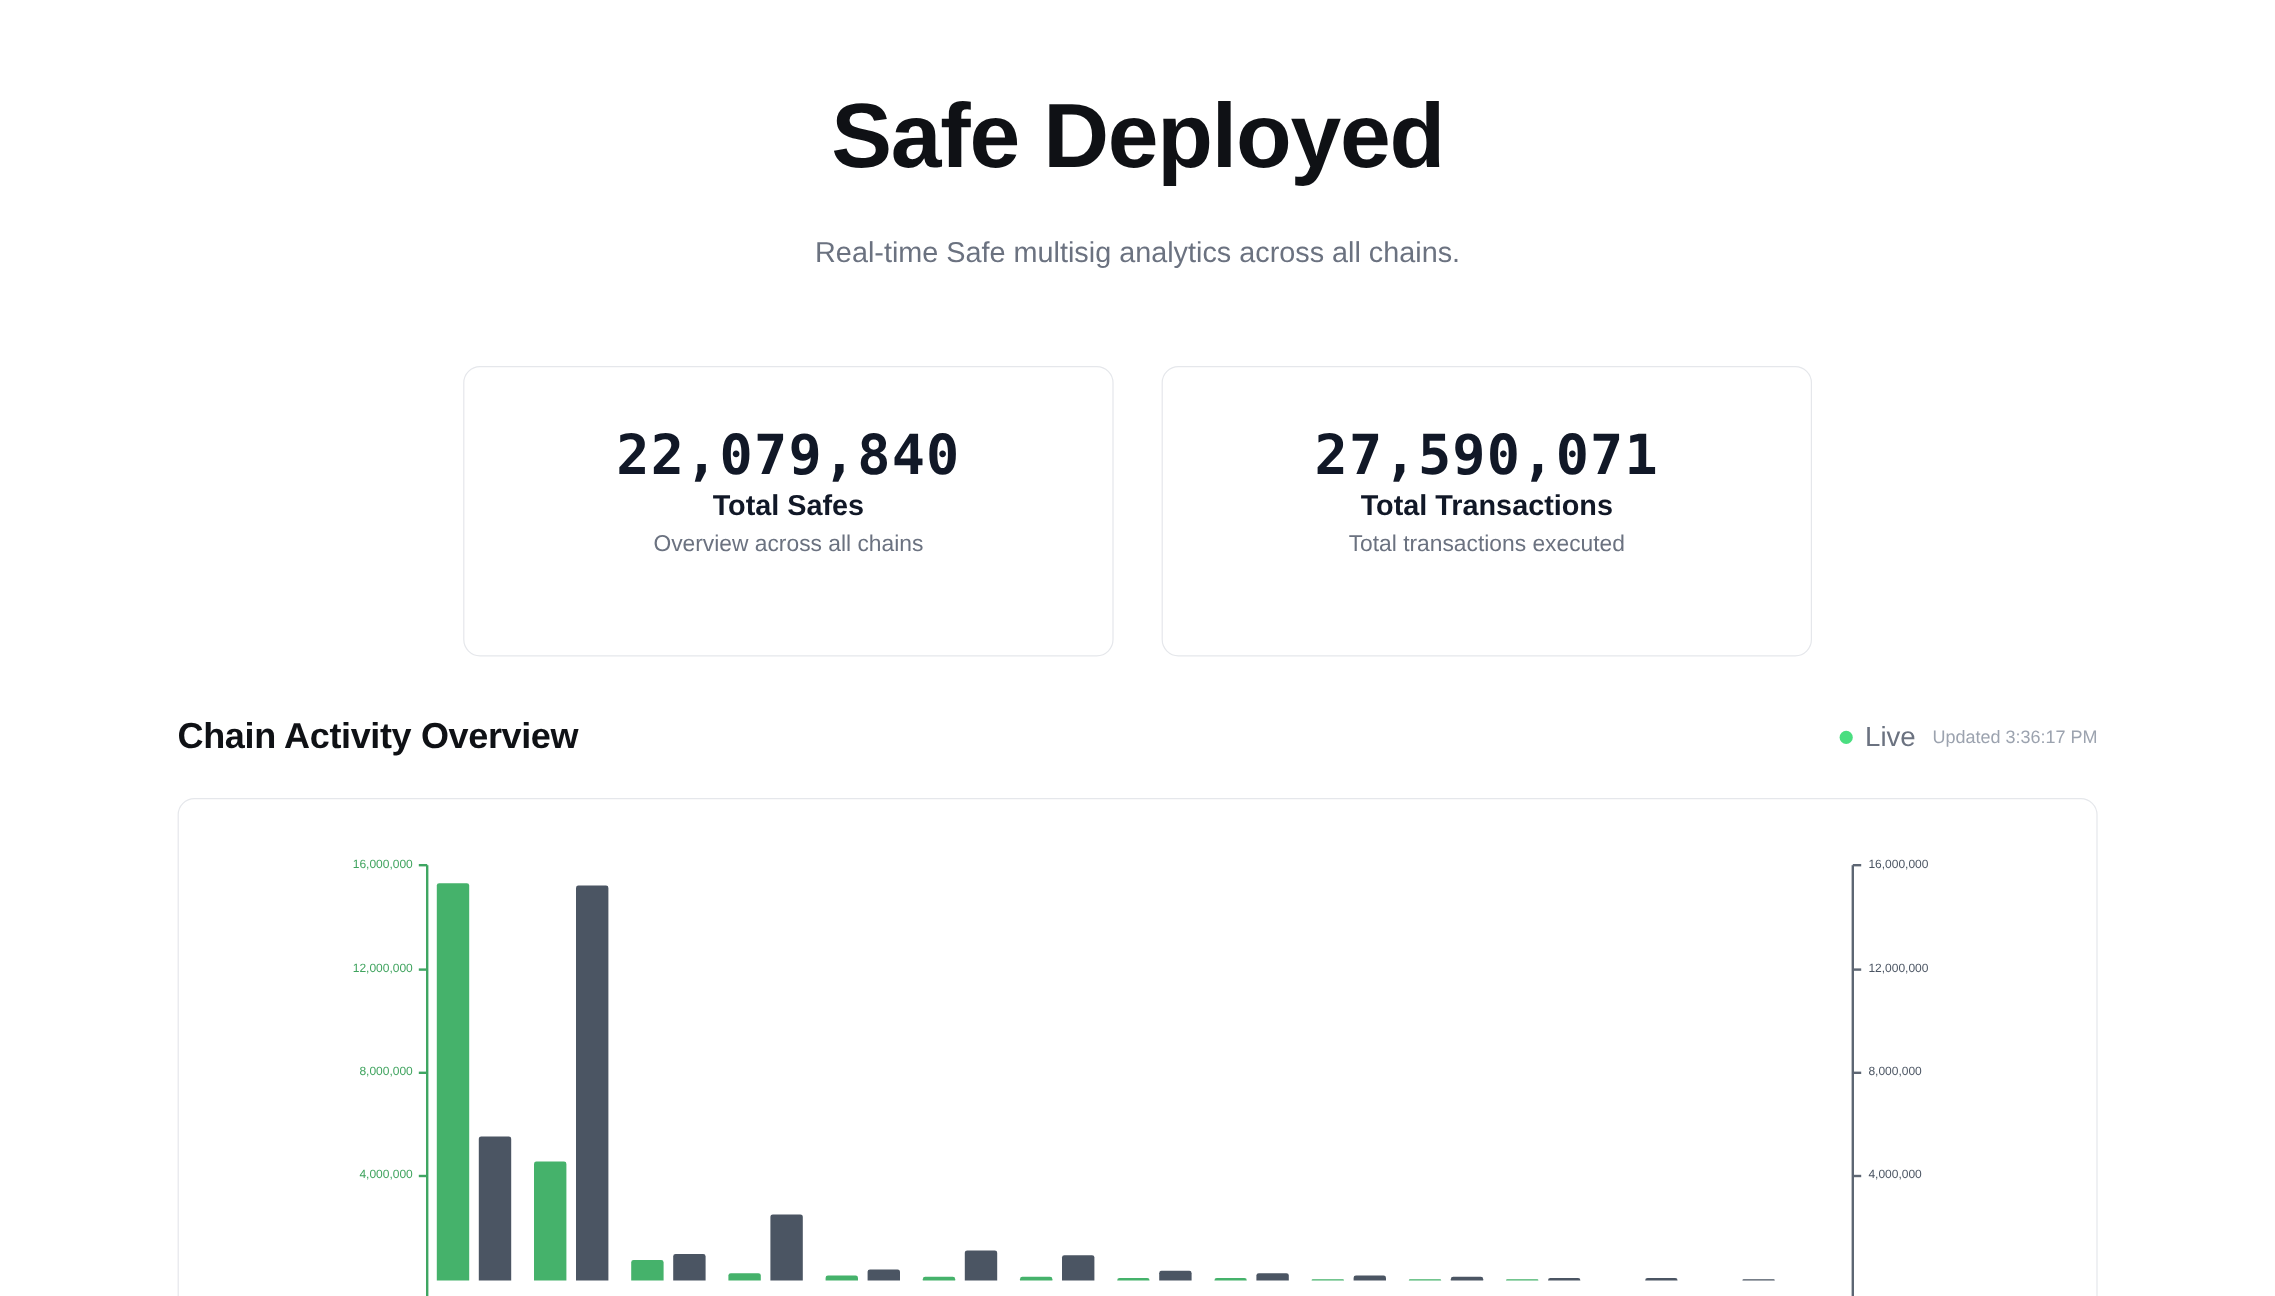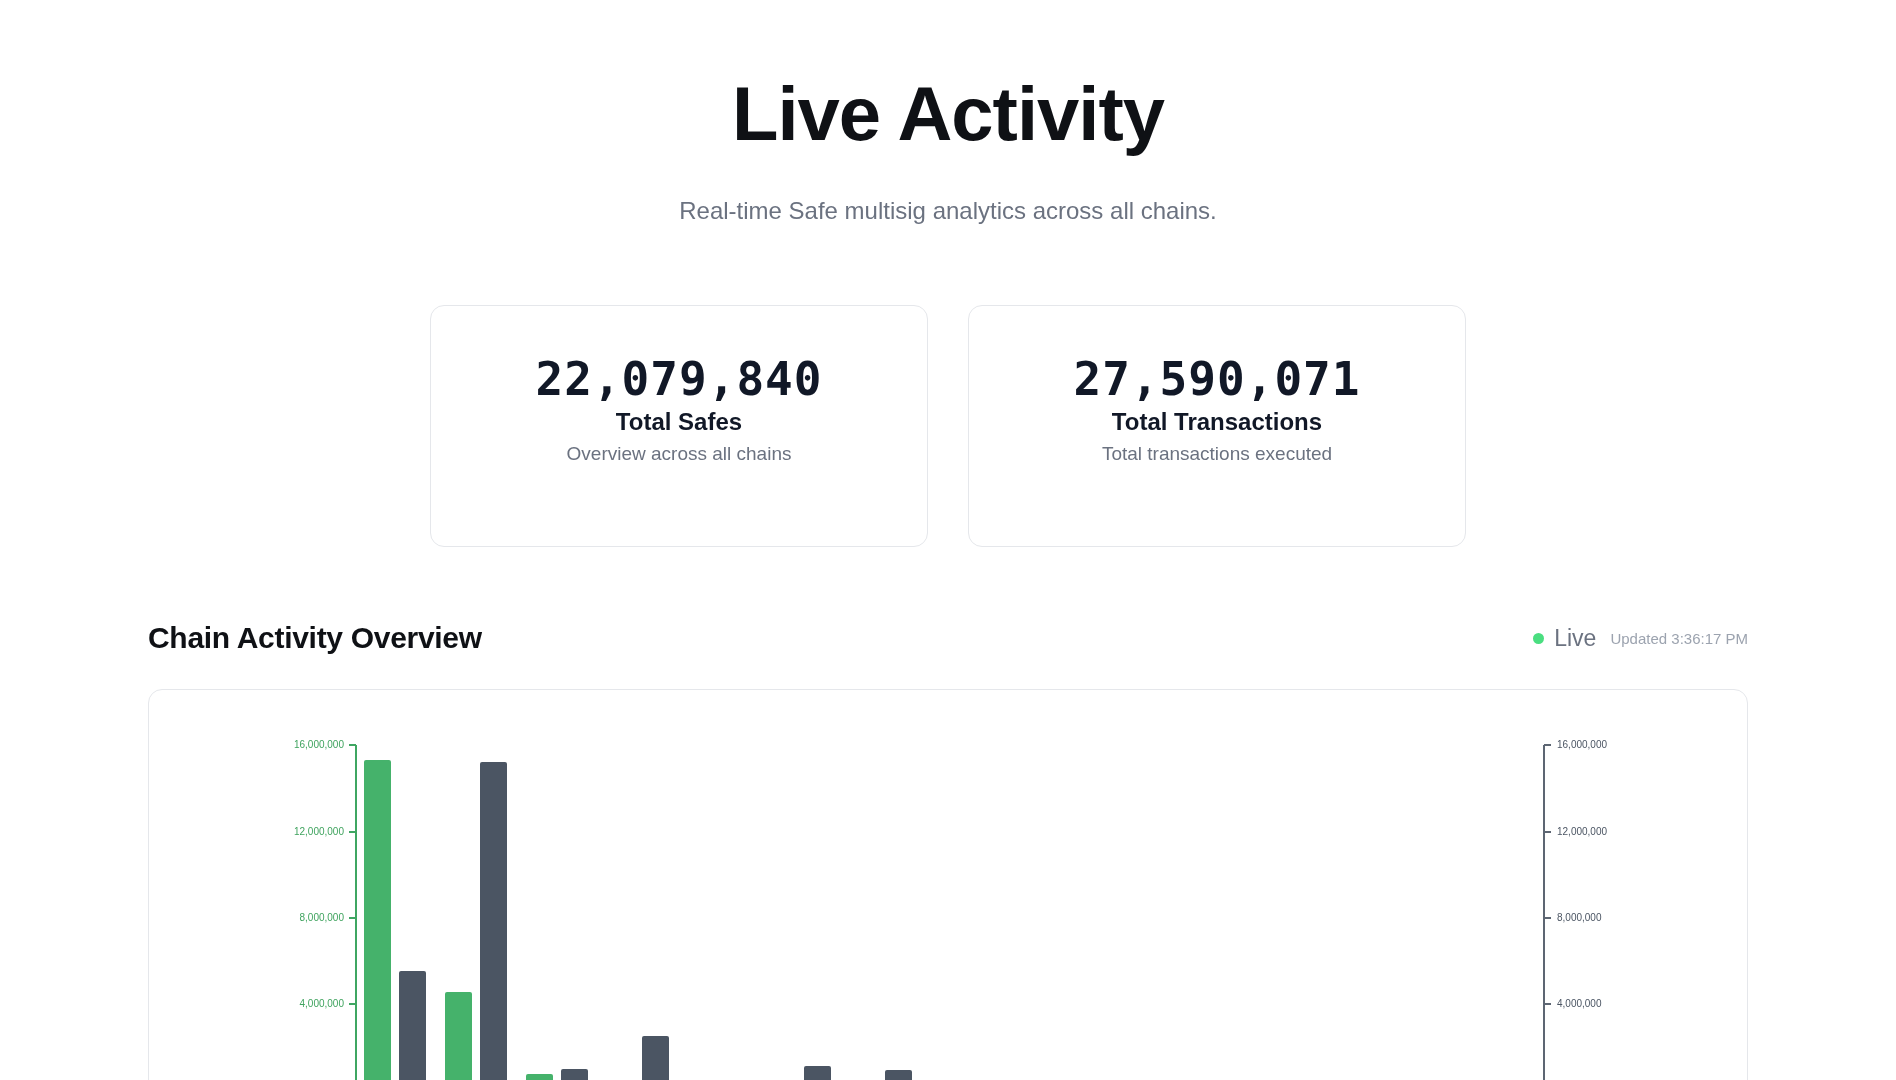--- a/index.html
+++ b/index.html
@@ -5,28 +5,28 @@
   * { margin:0; padding:0; box-sizing:border-box; }
   html,body { width:1896px; height:1080px; overflow:hidden; background:#ffffff;
               font-family:"Liberation Sans", sans-serif; color:#111827; }
   .page { width:1600px; margin:0 auto; }
 
   .page-title { margin-top:70px; font-size:76px; line-height:1.15; font-weight:700;
                 text-align:center; color:#0f1115; letter-spacing:-1px; }
   .page-subtitle { margin-top:40px; font-size:24px; text-align:center; color:#6b7280; }
 
   .stats-row { margin-top:80px; display:flex; justify-content:center; gap:40px; }
-  .stat-card { width:498px; height:242px; border:1px solid #e5e7eb; border-radius:14px;
+  .stat-card { width:542px; height:242px; border:1px solid #e5e7eb; border-radius:14px;
                background:#fff; text-align:center; }
   .stat-value { margin-top:46px; font-family:"DejaVu Sans Mono", monospace;
                 font-size:46px; font-weight:700; color:#111827; letter-spacing:1px; }
   .stat-label { margin-top:2px; font-size:24px; font-weight:600; color:#111827; }
   .stat-desc  { margin-top:7px; font-size:19px; color:#6b7280; }
 
-  .section-header { margin-top:74px; display:flex; justify-content:space-between;
+  .section-header { margin-top:50px; display:flex; justify-content:space-between;
                     align-items:center; }
   .section-title { font-size:30px; font-weight:700; color:#0f1115; letter-spacing:-0.3px; }
   .live-wrap { display:flex; align-items:center; gap:10px; }
   .live-dot { width:11px; height:11px; border-radius:50%; background:#4ade80; }
   .live-label { font-size:23px; color:#6b7280; }
   .updated-label { font-size:15px; color:#9ca3af; margin-left:4px; }
 
   .chart-card { margin-top:34px; position:relative; height:520px;
                 border:1px solid #e5e7eb; border-radius:14px; background:#fff; }
 
@@ -40,21 +40,21 @@
   .tick-label.left  { left:40px; width:155px; text-align:right; color:#3fa35e; }
   .tick-label.right { left:1408px; width:155px; text-align:left; color:#4b5563; }
 
   .bar { position:absolute; width:27px; border-radius:2px 2px 0 0; }
 </style>
 </head>
 <body>
 
 <div class="page">
 
-  <h1 class="page-title">Live Activity</h1>
+  <h1 class="page-title">Safe Deployed</h1>
   <div class="page-subtitle">Real-time Safe multisig analytics across all chains.</div>
 
   <div class="stats-row">
     <div class="stat-card">
       <div class="stat-value">22,079,840</div>
       <div class="stat-label">Total Safes</div>
       <div class="stat-desc">Overview across all chains</div>
     </div>
     <div class="stat-card">
       <div class="stat-value">27,590,071</div>

